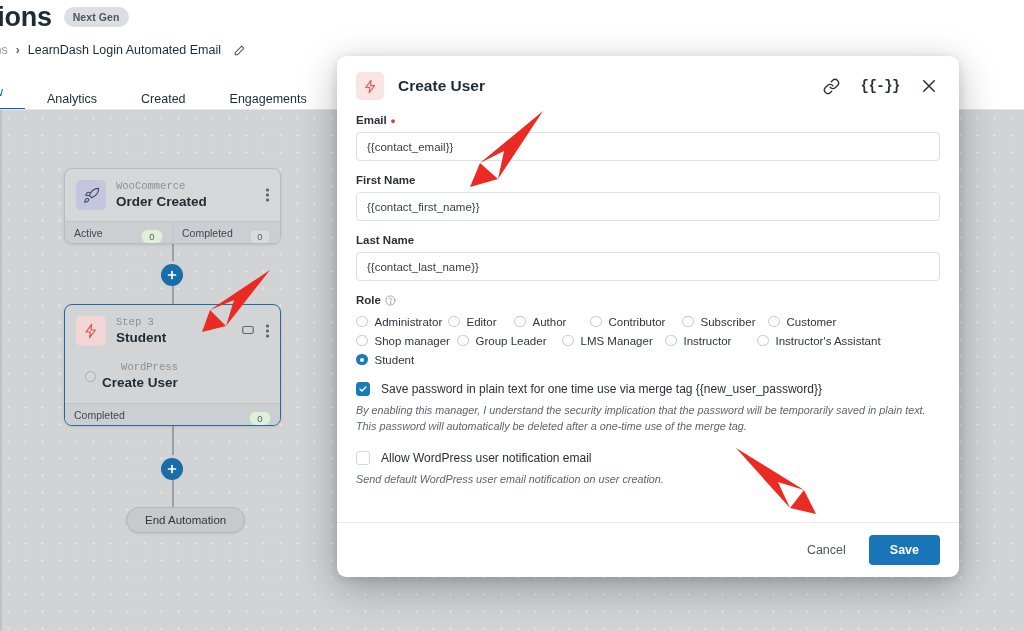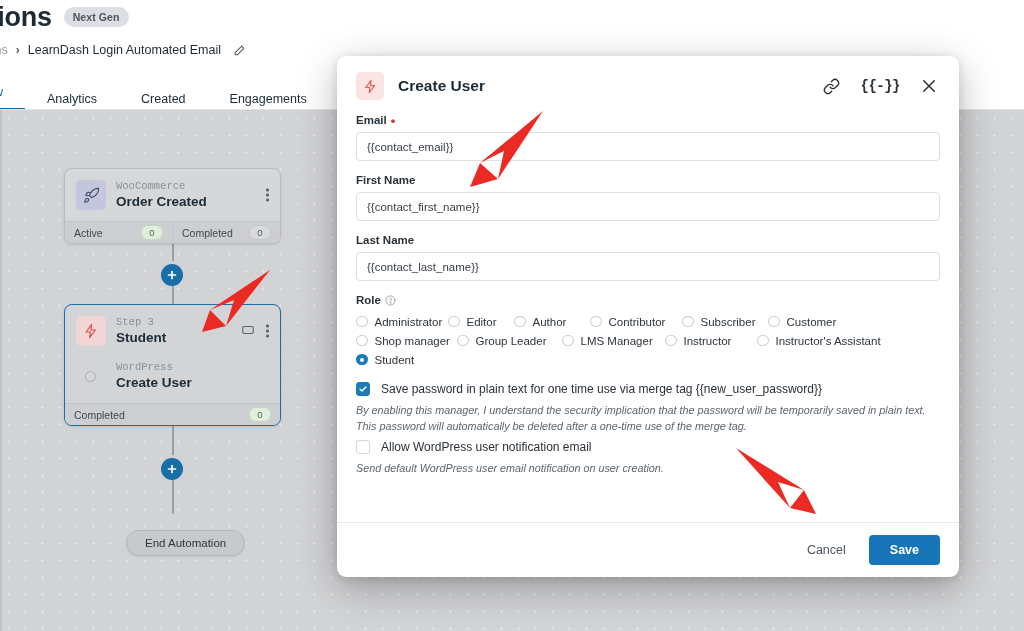--- a/index.html
+++ b/index.html
@@ -117,35 +117,36 @@
   .node-sub { font-size: 10.5px; color: #8a9099; line-height: 13px; font-family: Liberation Mono, monospace; }
   .node-name { font-size: 13.5px; color: #1c2b36; font-weight: 700; line-height: 16px; }
   .node-head-icons {
     position: absolute; right: 8px; top: 50%; transform: translateY(-50%);
     display: flex; align-items: center; gap: 8px;
   }
   .kebab { display: flex; flex-direction: column; gap: 2.5px; align-items: center; padding: 2px 3px; }
   .kebab i { width: 2.6px; height: 2.6px; border-radius: 50%; background: #5c646d; display: block; }
 
   .node-body {
-    display: flex; align-items: center; gap: 20px;
+    display: flex; align-items: center; gap: 6px;
     padding: 4px 11px 12px 11px;
+    text-align: right;
   }
   .node-body-bullet {
     width: 11px; height: 11px; border-radius: 50%;
     border: 1.5px solid #a9aeb4; background: #d6d7d9;
     margin-left: 9px; flex: 0 0 auto;
   }
   .node-stats {
     display: flex; align-items: center;
     border-top: 1px solid #c2c4c7;
     background: #cdced1;
     height: 22px; font-size: 10.5px; color: #3f4850;
   }
-  .stat { display: flex; align-items: center; justify-content: space-between; flex: 1 1 0; padding: 0 9px; }
+  .stat { display: flex; align-items: flex-end; justify-content: space-between; flex: 1 1 0; padding: 0 9px; }
   .stat + .stat { border-left: 1px solid #c2c4c7; }
   .stat-label { line-height: 22px; }
   .pill {
     font-size: 9.5px; line-height: 13px; min-width: 22px; text-align: center;
     border-radius: 7px; padding: 0 6px;
   }
   .pill.green { background: #e1eedd; color: #4e6a48; border: 1px solid #c5ddbe; }
   .pill.gray  { background: #d9dadd; color: #56606a; border: 1px solid #c3c5c9; }
 
   .end-node {
@@ -383,21 +384,21 @@
           </div>
         </div>
         <div class="node-stats">
           <div class="stat">
             <span class="stat-label">Completed</span>
             <span class="pill green">0</span>
           </div>
         </div>
       </div>
 
-      <div class="end-node" style="left:126px; top:420px;">End Automation</div>
+      <div class="end-node" style="left:126px; top:397px;">End Automation</div>
     </div>
   </div>
 
   <div class="modal">
 
     <div class="modal-header">
       <div class="modal-icon">
         <svg width="15" height="15" viewBox="0 0 24 24" fill="none" stroke="#e05a57" stroke-width="1.8" stroke-linecap="round" stroke-linejoin="round">
           <path d="M13 2L4.5 13.5H11l-1 8.5 8.5-11.5H12z"></path>
         </svg>
@@ -520,21 +521,21 @@
           <span class="checkbox checked">
             <svg width="10" height="10" viewBox="0 0 24 24" fill="none" stroke="#ffffff" stroke-width="3.4" stroke-linecap="round" stroke-linejoin="round">
               <path d="M5 12.5l4.5 4.5L19 7"></path>
             </svg>
           </span>
           <span class="check-label">Save password in plain text for one time use via merge tag {{new_user_password}}</span>
         </div>
         <div class="check-desc">By enabling this manager, I understand the security implication that the password will be temporarily saved in plain text. This password will automatically be deleted after a one-time use of the merge tag.</div>
       </div>
 
-      <div class="check-block" style="margin-top:6px;">
+      <div class="check-block" style="margin-top:17px;">
         <div class="check-line">
           <span class="checkbox"></span>
           <span class="check-label">Allow WordPress user notification email</span>
         </div>
         <div class="check-desc">Send default WordPress user email notification on user creation.</div>
       </div>
     </div>
 
     <div class="modal-footer">
       <button class="btn-cancel">Cancel</button>

